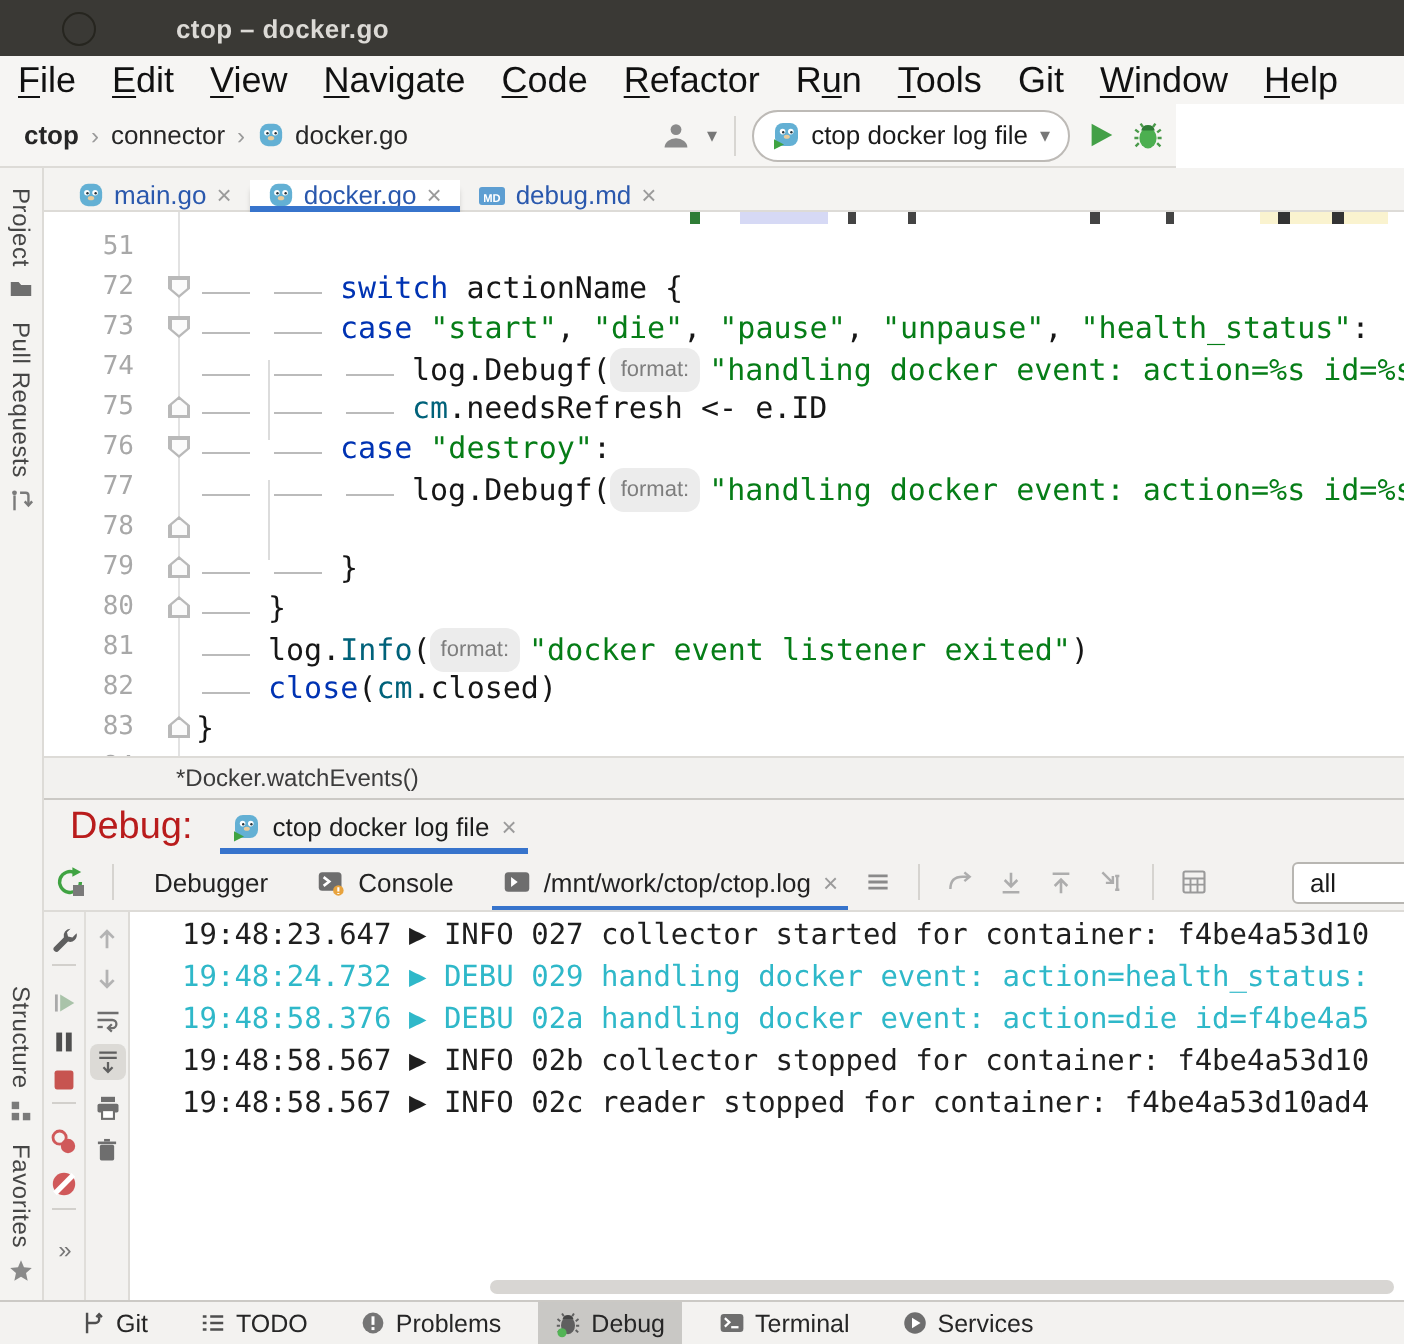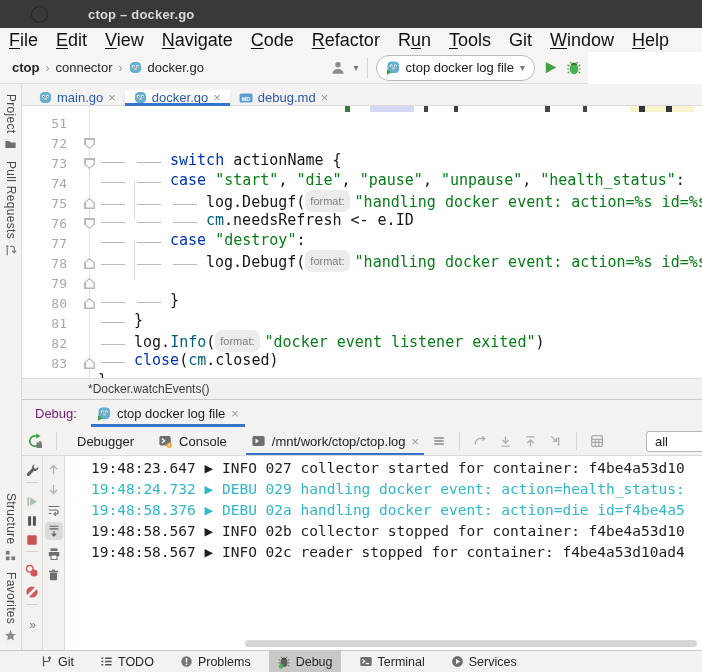--- a/index.html
+++ b/index.html
@@ -47,21 +47,21 @@
   .etab{display:flex;align-items:center;gap:5px;padding:0 9px;font-size:13px;color:#2a58ad;position:relative;}
   .etab .tab-close{color:#9b9b9b;font-size:13px;line-height:1;}
   .etab.active{background:#fff;box-shadow:0 4px 3px -1px rgba(0,0,0,.28);}
   .etab.active::after{content:'';position:absolute;left:0;right:0;bottom:-1px;height:3px;background:#3774cc;}
 
   #editor{position:absolute;left:0;top:22px;width:680px;height:272px;background:#fff;overflow:hidden;}
   #gutter-line{position:absolute;left:67px;top:0;bottom:0;width:1px;background:#e2e2e2;}
   .eline{position:absolute;left:0;height:20px;width:680px;white-space:pre;
          font-family:"DejaVu Sans Mono",monospace;font-size:15px;line-height:20px;color:#161616;}
   .lnum{position:absolute;left:0;width:45px;text-align:right;color:#a8a8a8;font-size:13px;line-height:20px;}
-  .ecode{position:absolute;left:76px;top:16px;line-height:20px;}
+  .ecode{position:absolute;left:76px;top:0;line-height:20px;}
   .tws{display:inline-block;width:36px;height:4px;position:relative;}
   .tws::after{content:'';position:absolute;left:3px;width:24px;top:1px;height:1px;background:#bbb;}
   .tk-kw{color:#0033b3;} .tk-str{color:#067d17;} .tk-fn{color:#00627a;} .tk-var{color:#00627a;} .tk-pl{color:#161616;}
   .inlay{display:inline-block;font-family:"Liberation Sans",sans-serif;font-size:11px;color:#7d7d7d;
          background:#ececec;border-radius:7px;padding:1px 5px;margin-right:5px;vertical-align:2px;}
   .fold{position:absolute;left:62px;width:11px;height:11px;top:4px;}
   .fold i{position:absolute;inset:0;background:#b9b9b9;}
   .fold b{position:absolute;inset:1.5px;background:#fbfbfb;}
   .fold.down i,.fold.down b{clip-path:polygon(0 0,100% 0,100% 58%,50% 100%,0 58%);}
   .fold.up i,.fold.up b{clip-path:polygon(50% 0,100% 42%,100% 100%,0 100%,0 42%);}
@@ -69,21 +69,21 @@
   .frag{position:absolute;top:0;height:6px;}
 
   
   #context-bar{left:22px;top:378px;width:680px;height:22px;background:#f2f1ef;border-top:1px solid #dddbd7;
                border-bottom:1px solid #cbc9c5;box-sizing:border-box;display:flex;align-items:center;}
   #context-bar span{font-size:12px;color:#3c3c3c;margin-left:66px;}
 
   
   #debug-panel{left:22px;top:400px;width:680px;height:250px;background:#fff;}
   #dbg-header{position:absolute;left:0;top:0;width:680px;height:27px;background:#f3f2f0;display:flex;align-items:center;}
-  #dbg-label{font-size:13px;color:#701a75;margin-left:13px;}
+  #dbg-label{font-size:19px;color:#b91c1c;margin-left:13px;}
   #dbg-session-tab{display:flex;align-items:center;gap:6px;margin-left:14px;font-size:13px;color:#1d1d1d;position:relative;height:100%;padding:0 6px;}
   #dbg-session-tab::after{content:'';position:absolute;left:0;right:0;bottom:0;height:3px;background:#3774cc;}
   .tab-close{color:#9b9b9b;font-size:13px;}
 
   #dbg-toolbar{position:absolute;left:0;top:27px;width:680px;height:29px;background:#f3f2f0;
                border-bottom:1px solid #dddbd7;box-sizing:border-box;display:flex;align-items:center;overflow:hidden;}
   .ctab{display:flex;align-items:center;gap:6px;font-size:13px;color:#222;height:100%;padding:0 5px;position:relative;}
   .ctab.active::after{content:'';position:absolute;left:0;right:0;bottom:-1px;height:3px;background:#3774cc;}
   .tb-sep{width:1px;height:18px;background:#d6d4d0;margin:0 7px;}
   .tb-ic{margin:0 6px;}

